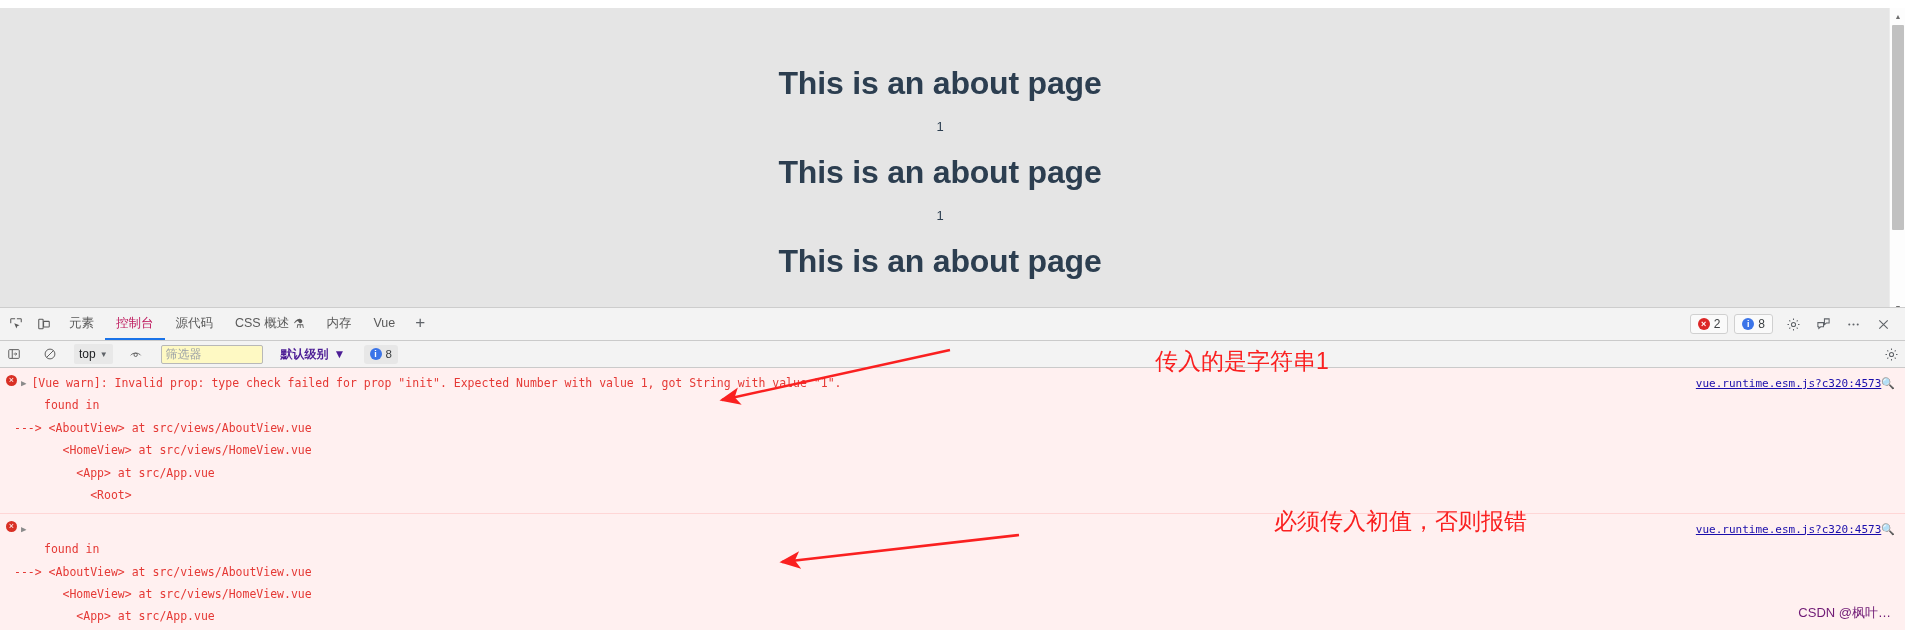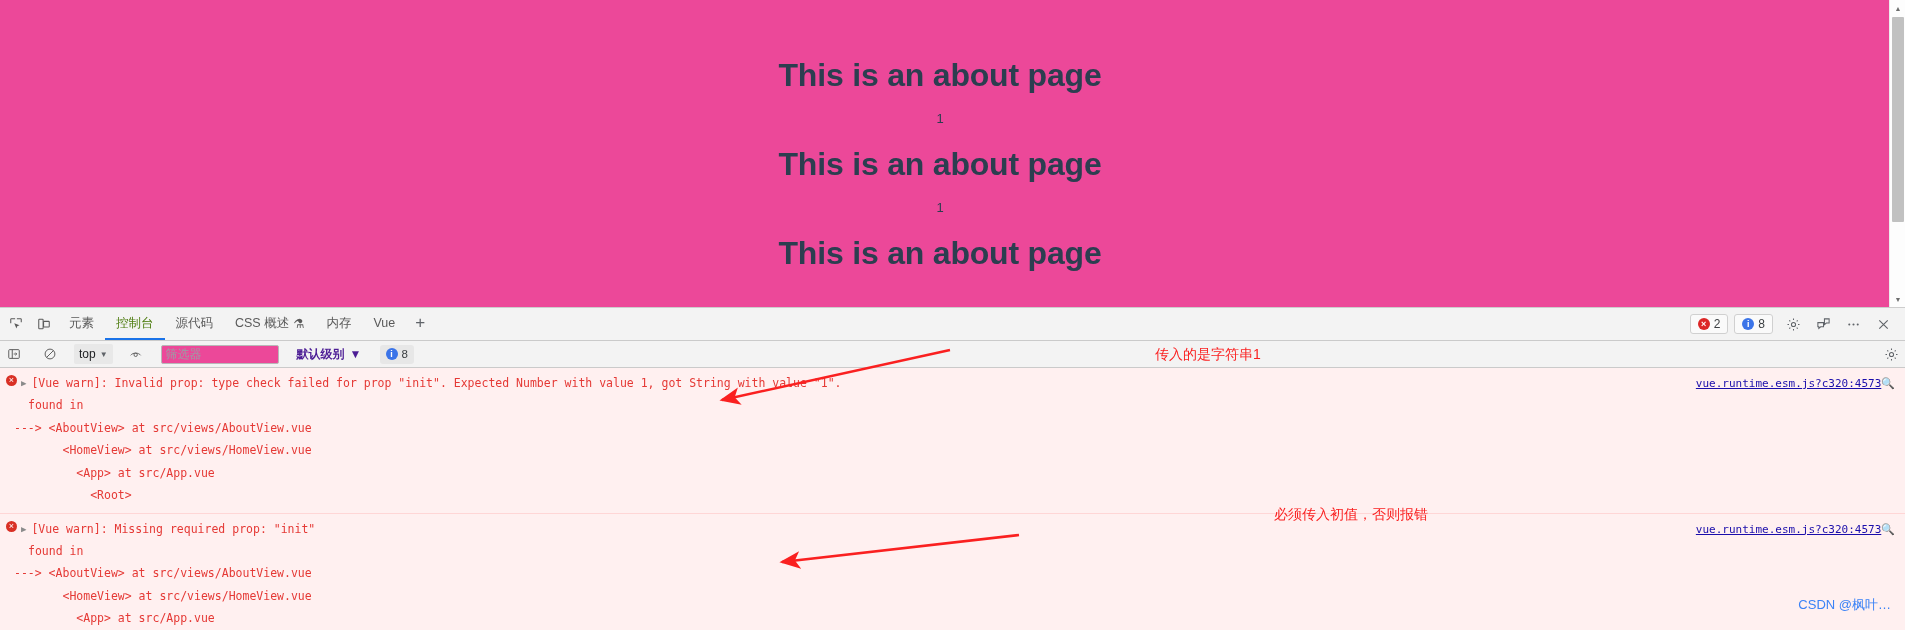--- a/index.html
+++ b/index.html
@@ -6,23 +6,23 @@
   html, body {
     width: 1905px; height: 630px;
     font-family: "Liberation Sans", sans-serif;
     background: #ffffff;
     overflow: hidden;
   }
   #root { position: relative; width: 1905px; height: 630px; }
 
   
   .page-viewport {
-    position: absolute; left: 0; top: 0;
+    position: absolute; left: 0; top: 8px;
     width: 1905px; height: 307px;
-    background: #ec4899; overflow: hidden;
+    background: #e5e5e5; overflow: hidden;
   }
   .page-content {
     width: 1880px;
     text-align: center;
     padding-top: 58px;
   }
   .page-h1 {
     font-size: 32px;
     font-weight: bold;
     color: #2c3e50;
@@ -81,21 +81,21 @@
   .dt-tab {
     display: flex; align-items: center;
     padding: 0 11px;
     font-size: 12.5px;
     color: #5a5a5a;
     white-space: nowrap;
     border-bottom: 2px solid transparent;
     gap: 4px;
   }
   .dt-tab.active {
-    color: #4d7c0f;
+    color: #be185d;
     border-bottom-color: #1a73e8;
   }
   .dt-tab.plus { font-size: 17px; color: #5f6368; padding: 0 9px; }
   .dt-tabbar-right {
     margin-left: auto;
     display: flex; align-items: center;
     padding-right: 8px; gap: 2px;
   }
   .dt-badge {
     display: inline-flex; align-items: center; gap: 4px;
@@ -129,23 +129,23 @@
   }
   .fb-select {
     display: inline-flex; align-items: center; gap: 4px;
     height: 20px; padding: 0 5px;
     background: #e8e8e8;
     border-radius: 2px;
     font-size: 12px; color: #202124;
   }
   .fb-select .caret { font-size: 8px; color: #5f6368; }
   .fb-input {
-    width: 118px; height: 19px;
+    width: 102px; height: 19px;
     border: 1px solid #b8b8b8;
-    background: #ec4899;
+    background: #fef9c3;
     border-radius: 2px;
     font-size: 12px;
     color: #202124;
     padding: 0 4px;
     font-family: "Liberation Sans", sans-serif;
   }
   .fb-input::placeholder { color: #9aa0a6; }
   .fb-level {
     display: inline-flex; align-items: center; gap: 5px;
     font-size: 12px; color: #4c1d95; font-weight: bold;
@@ -188,45 +188,45 @@
     font-size: 9px; line-height: 11px; text-align: center;
     font-family: "Liberation Sans", sans-serif;
     margin-top: 3px; margin-right: 4px;
   }
   .cm-arrow {
     flex: 0 0 auto;
     color: #8a8a8a; font-size: 9px;
     margin-top: 3px; margin-right: 5px;
   }
   .cm-text { white-space: pre; }
-  .cm-found { padding-left: 28px; }
+  .cm-found { padding-left: 44px; }
   .cm-stack { padding-left: 14px; white-space: pre; }
   .cm-source {
     position: absolute; right: 10px; top: 5px;
     display: flex; align-items: center; 
     font-size: 11px;
   }
   .cm-source a { color: #1a0dab; text-decoration: underline; }
   .cm-magnifier { color: #9aa0a6; font-size: 11px; }
 
   
   .annot-text {
     position: absolute;
     color: #fa2020;
     font-family: "Liberation Sans", sans-serif;
-    font-size: 14px;
+    font-size: 23px;
     white-space: nowrap;
     z-index: 20;
   }
   .annot-svg { position: absolute; left: 0; top: 0; width: 1905px; height: 630px;
                pointer-events: none; z-index: 15; }
 
   .watermark {
-    position: absolute; right: 14px; bottom: 16px;
-    color: #3b82f6;
+    position: absolute; right: 14px; bottom: 8px;
+    color: #701a75;
     font-size: 13px;
     font-family: "Liberation Sans", sans-serif;
     z-index: 30;
   }
 </style>
 </head>
 <body>
 
 <div id="root">
 
@@ -376,21 +376,20 @@
         <div class="cm-source">
           <a href="#">vue.runtime.esm.js?c320:4573</a>
           <span class="cm-magnifier">🔍</span>
         </div>
       </div>
 
       <div class="console-msg">
         <div class="cm-head">
           <span class="cm-errdot">×</span>
           <span class="cm-arrow">▶</span>
-          <span class="cm-text">[Vue warn]: Missing required prop: "init"</span>
         </div>
         <div class="cm-found">found in</div>
         <div class="cm-stack">---&gt; &lt;AboutView&gt; at src/views/AboutView.vue
        &lt;HomeView&gt; at src/views/HomeView.vue
          &lt;App&gt; at src/App.vue
            &lt;Root&gt;</div>
         <div class="cm-source">
           <a href="#">vue.runtime.esm.js?c320:4573</a>
           <span class="cm-magnifier">🔍</span>
         </div>

